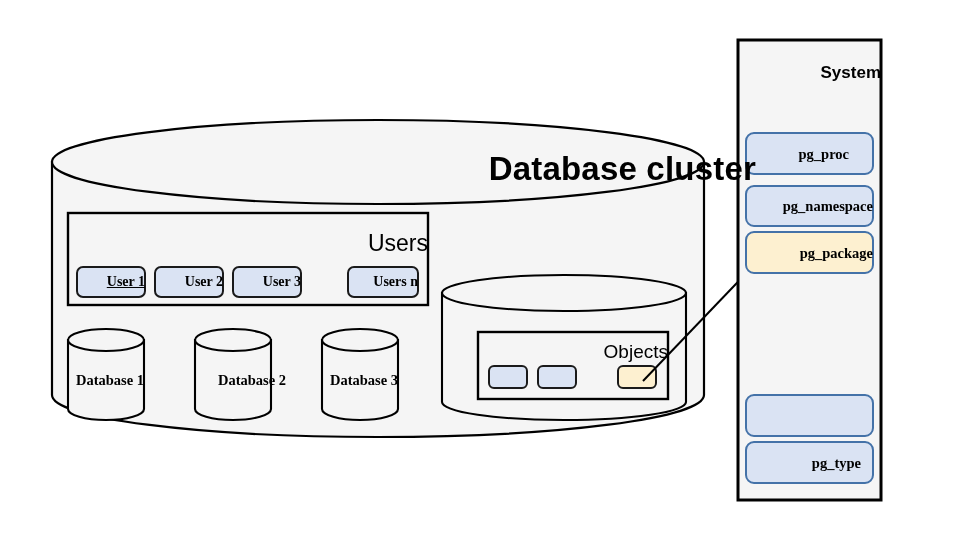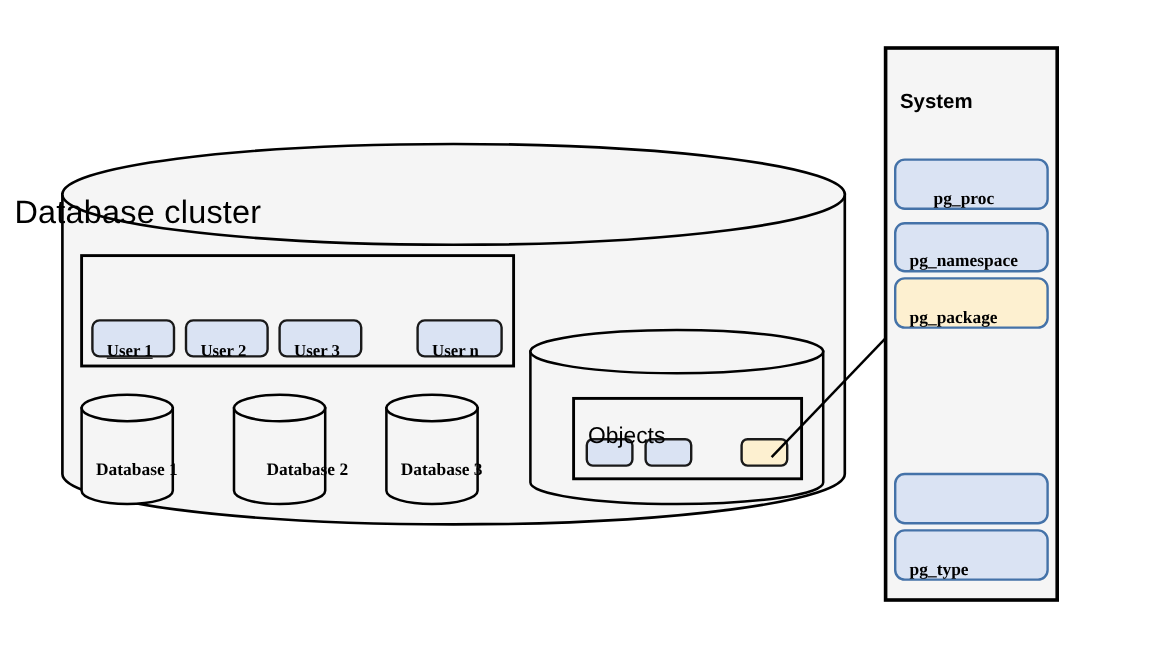--- a/index.html
+++ b/index.html
@@ -22,33 +22,33 @@
     height: 540px;
   }
   .svg-layer {
     position: absolute;
     left: 0;
     top: 0;
   }
   
   .lbl {
     position: absolute;
-    margin: 12px;
+    margin: 0;
     padding: 0;
     white-space: nowrap;
     color: #000000;
-    text-align: left;
+    text-align: right;
   }
   .cluster-title {
     left: 0;
     top: 150px;
     width: 756px;
-    font-size: 27px;
-    font-family: "Liberation Sans", sans-serif;
-    font-weight: 400;
+    font-size: 33px;
+    font-family: "Liberation Sans", sans-serif;
+    font-weight: 700;
     letter-spacing: 0.2px;
   }
   .users-title {
     left: 68px;
     top: 230px;
     width: 360px;
     font-size: 23px;
     font-family: "Liberation Sans", sans-serif;
     font-weight: 400;
   }
@@ -171,34 +171,35 @@
     <g>
       <rect x="746" y="395" width="127" height="41" rx="8" ry="8" fill="#dae3f3" stroke="#4472a8" stroke-width="2"></rect>
     </g>
     <g>
       <rect x="746" y="442" width="127" height="41" rx="8" ry="8" fill="#dae3f3" stroke="#4472a8" stroke-width="2"></rect>
     </g>
   </svg>
 
   <div class="lbl cluster-title">Database  cluster</div>
 
+  <div class="lbl users-title">Users</div>
 
   <div class="lbl chip-label" style="left:77px; top:274px; width:68px;text-decoration:underline;">User 1</div>
   <div class="lbl chip-label" style="left:155px; top:274px; width:68px;">User 2</div>
   <div class="lbl chip-label" style="left:233px; top:274px; width:68px;">User 3</div>
-  <div class="lbl chip-label" style="left:348px; top:274px; width:70px;">User n</div>
+  <div class="lbl chip-label" style="left:348px; top:274px; width:70px;">Users n</div>
 
   <div class="lbl db-label" style="left:68px; top:372px; width:76px;">Database 1</div>
   <div class="lbl db-label" style="left:195px; top:372px; width:76px;padding-left:15px;">Database 2</div>
   <div class="lbl db-label" style="left:322px; top:372px; width:76px;">Database 3</div>
 
   <div class="lbl objects-title">Objects</div>
 
   <div class="lbl panel-title">
     <div class="panel-title-line">System</div>
   </div>
 
-  <div class="lbl catalog-label" style="left:746px; top:146px; width:103px;padding-left:20px;">pg_proc</div>
+  <div class="lbl catalog-label" style="left:746px; top:146px; width:103px;">pg_proc</div>
   <div class="lbl catalog-label" style="left:746px; top:198px; width:127px;">pg_namespace</div>
   <div class="lbl catalog-label" style="left:746px; top:245px; width:127px;">pg_package</div>
   <div class="lbl catalog-label" style="left:746px; top:455px; width:115px;">pg_type</div>
 
 </div>
 
 </body></html>

